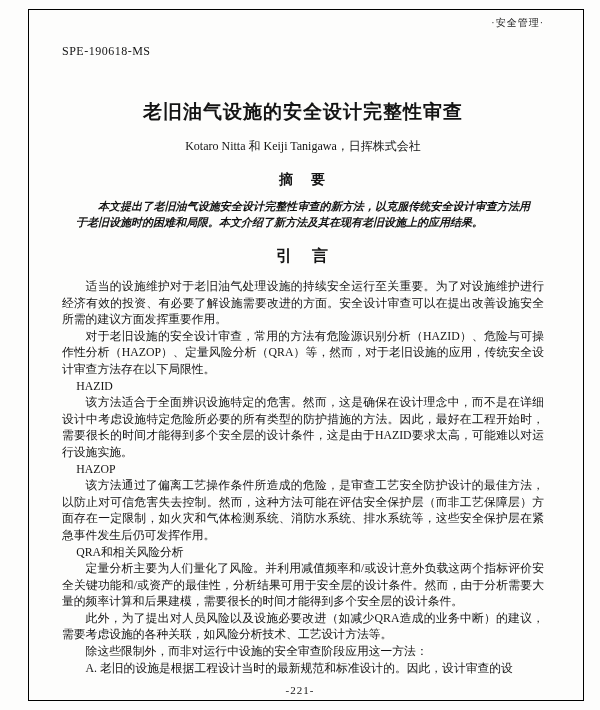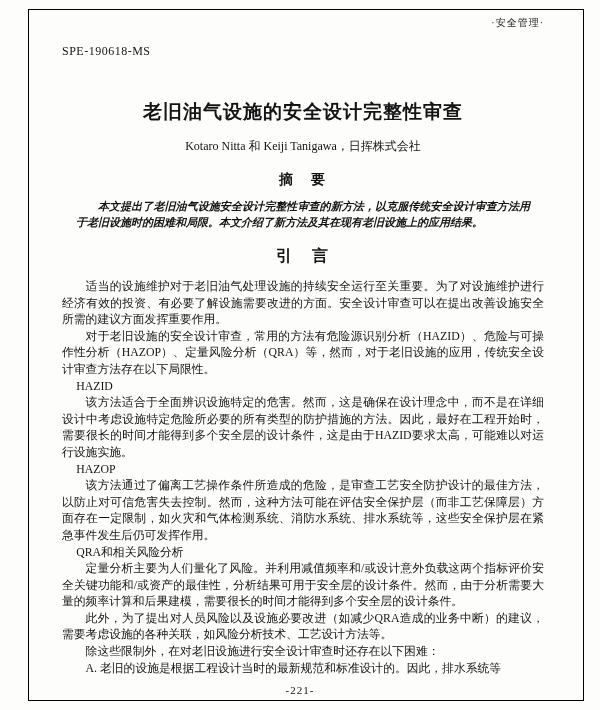--- a/index.html
+++ b/index.html
@@ -127,20 +127,20 @@
     <div class="body-text">
       <p class="para">适当的设施维护对于老旧油气处理设施的持续安全运行至关重要。为了对设施维护进行经济有效的投资、有必要了解设施需要改进的方面。安全设计审查可以在提出改善设施安全所需的建议方面发挥重要作用。</p>
       <p class="para">对于老旧设施的安全设计审查，常用的方法有危险源识别分析（HAZID）、危险与可操作性分析（HAZOP）、定量风险分析（QRA）等，然而，对于老旧设施的应用，传统安全设计审查方法存在以下局限性。</p>
       <p class="subhead">HAZID</p>
       <p class="para">该方法适合于全面辨识设施特定的危害。然而，这是确保在设计理念中，而不是在详细设计中考虑设施特定危险所必要的所有类型的防护措施的方法。因此，最好在工程开始时，需要很长的时间才能得到多个安全层的设计条件，这是由于HAZID要求太高，可能难以对运行设施实施。</p>
       <p class="subhead">HAZOP</p>
       <p class="para">该方法通过了偏离工艺操作条件所造成的危险，是审查工艺安全防护设计的最佳方法，以防止对可信危害失去控制。然而，这种方法可能在评估安全保护层（而非工艺保障层）方面存在一定限制，如火灾和气体检测系统、消防水系统、排水系统等，这些安全保护层在紧急事件发生后仍可发挥作用。</p>
       <p class="subhead">QRA和相关风险分析</p>
       <p class="para">定量分析主要为人们量化了风险。并利用减值频率和/或设计意外负载这两个指标评价安全关键功能和/或资产的最佳性，分析结果可用于安全层的设计条件。然而，由于分析需要大量的频率计算和后果建模，需要很长的时间才能得到多个安全层的设计条件。</p>
       <p class="para">此外，为了提出对人员风险以及设施必要改进（如减少QRA造成的业务中断）的建议，需要考虑设施的各种关联，如风险分析技术、工艺设计方法等。</p>
-      <p class="para">除这些限制外，在对老旧设施进行安全设计审查时还存在以下困难：</p>
-      <p class="para">A. 老旧的设施是根据工程设计当时的最新规范和标准设计的。因此，排水系统等</p>
+      <p class="para">除这些限制外，而非对运行中设施的安全审查阶段应用这一方法：</p>
+      <p class="para">A. 老旧的设施是根据工程设计当时的最新规范和标准设计的。因此，设计审查的设</p>
     </div>
 
   </div>
 
   <div class="page-number">-221-</div>
 </div>
 
 </body></html>

